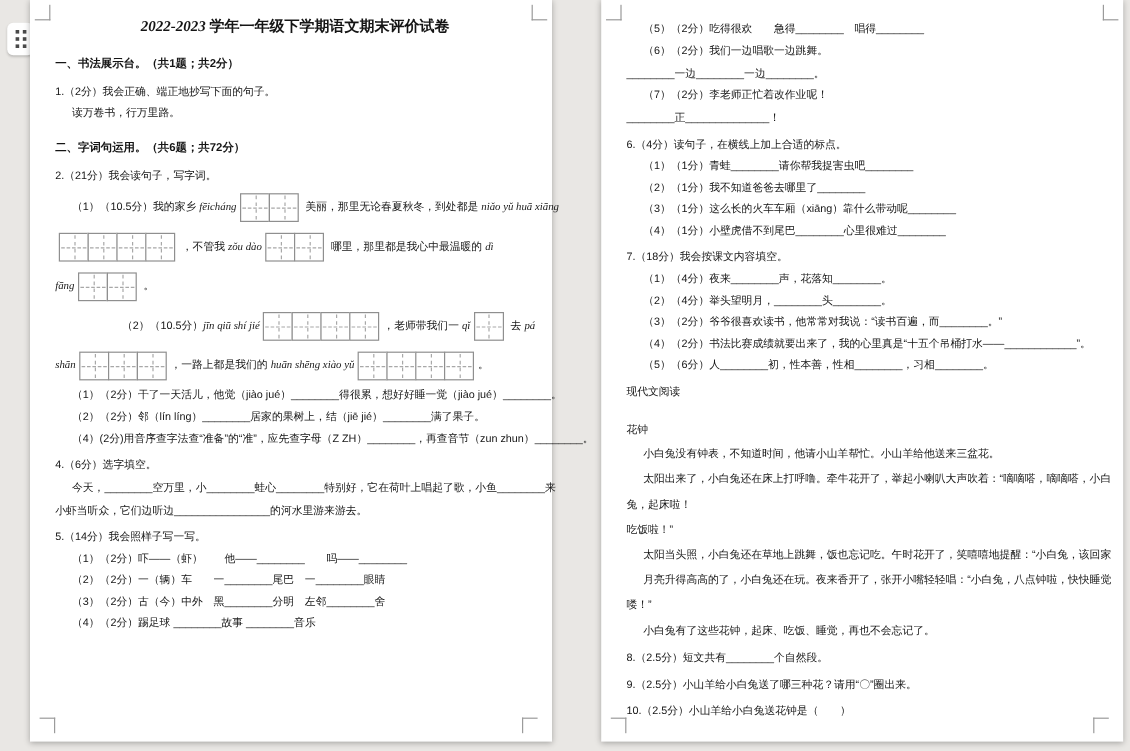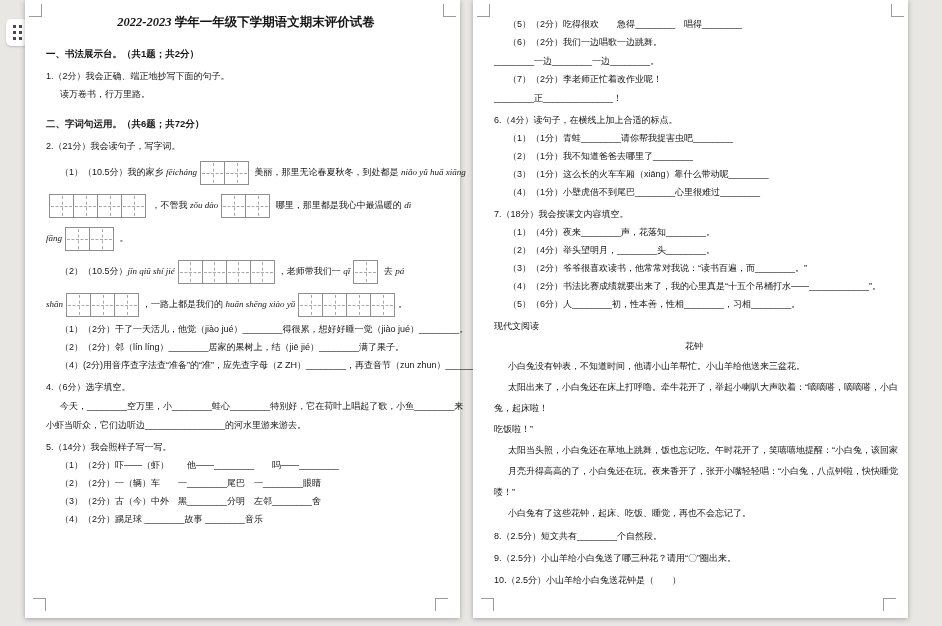--- a/index.html
+++ b/index.html
@@ -17,39 +17,39 @@
     font-family:"Liberation Sans","DejaVu Sans",sans-serif;
     color:var(--ink);
   }
   .canvas{position:relative;width:942px;height:575px;padding-left:37px;}
   .page{
     position:absolute;top:0;width:435px;height:618px;
     background:var(--page);
     box-shadow:0 1px 5px rgba(0,0,0,.30);
   }
   #page1{left:25px;}
-  #page2{left:473px;}
+  #page2{left:501px;}
   .content{position:absolute;left:21px;top:0;width:400px;font-size:9px;}
   #page1 .content{padding-top:4px;}
   #page2 .content{padding-top:12px;}
 
   .line{line-height:12px;white-space:nowrap;}
   .pin{font-family:"Liberation Serif","DejaVu Serif",serif;font-style:italic;}
   .title{text-align:center;font-weight:bold;font-size:12.5px;line-height:16px;margin-top:10px;}
   .heading{font-weight:bold;font-size:9.5px;margin-top:18px;}
   .question{margin-top:10px;}
   .subitem{margin-top:6px;padding-left:14px;}
   .chars{margin-top:6px;padding-left:14px;letter-spacing:7px;}
   .pindent{margin-top:7px;text-indent:14px;}
   .cont{margin-top:7px;}
   .para{line-height:13px;margin-top:8px;}
   .plain{margin-top:10px;}
-  .center{text-align:center;margin-top:8px;}
+  .center{text-align:left;margin-top:20px;}
   .gridline{margin-top:7px;line-height:26px;}
-  .gridline.sub{padding-left:14px;}
+  .gridline.sub{padding-left:14px;text-align:right;}
 
   
   .tzg{display:inline-flex;vertical-align:middle;margin:0 3px;}
   .cell{
     width:25px;height:24px;border:1px solid var(--gridline);
     margin-left:-1px;position:relative;background:#fff;
   }
   .cell:first-child{margin-left:0;}
   .cell::before{content:"";position:absolute;left:1px;right:1px;top:50%;border-top:1px dashed #a8a8a8;}
   .cell::after{content:"";position:absolute;top:1px;bottom:1px;left:50%;border-left:1px dashed #a8a8a8;}

